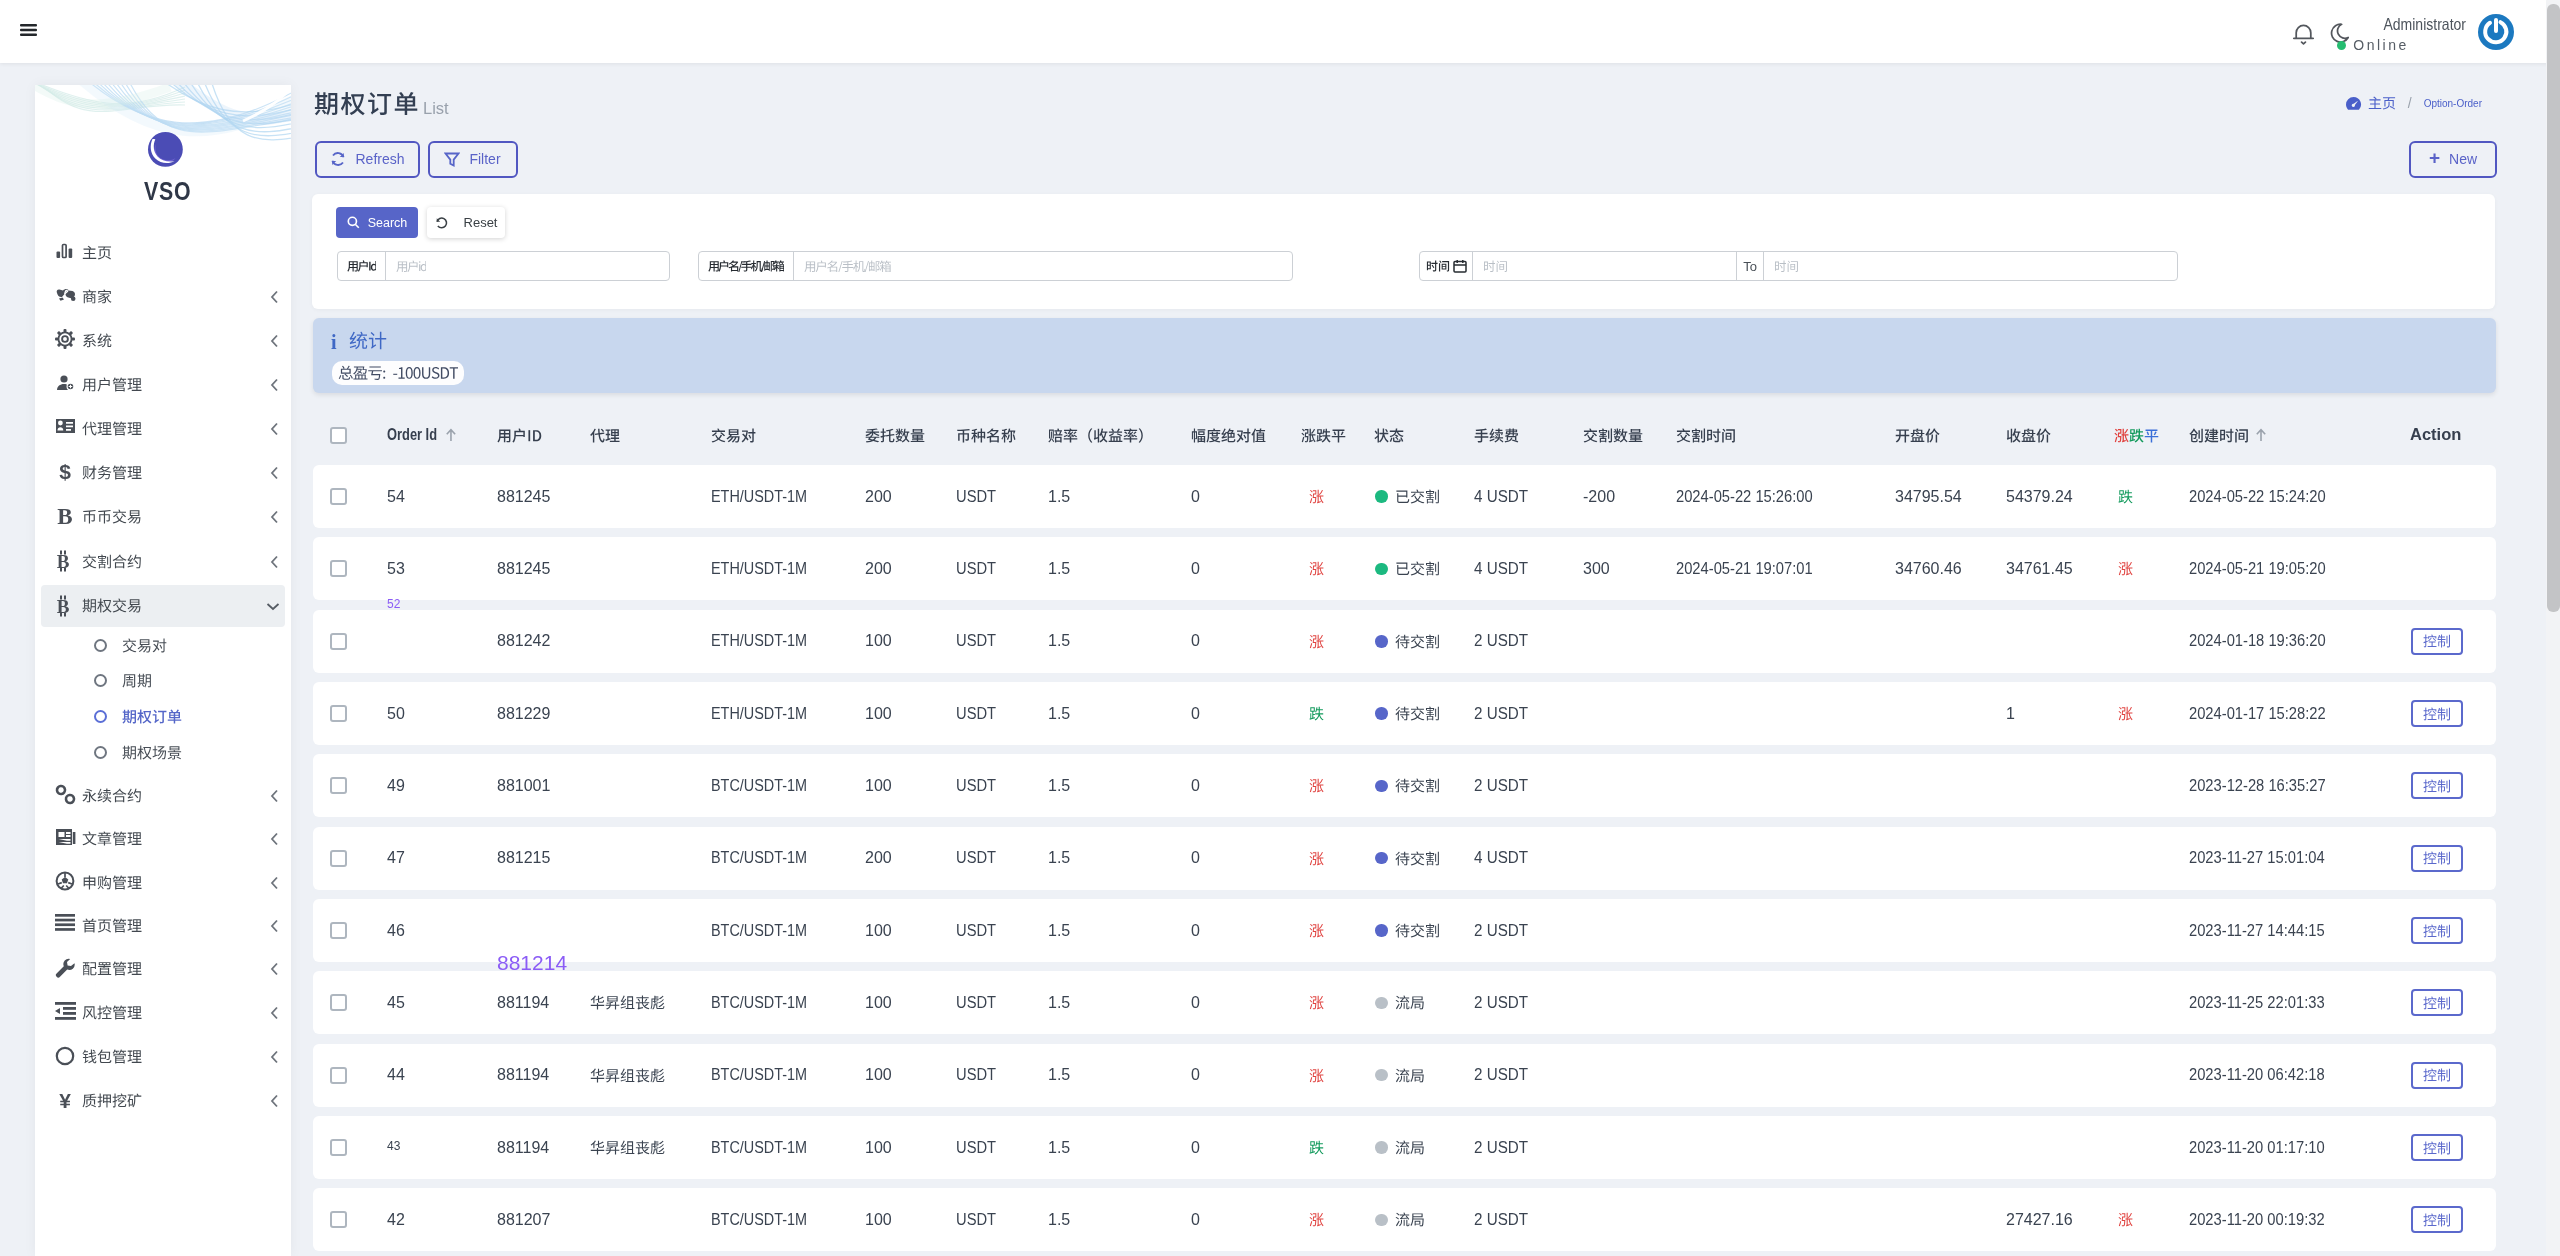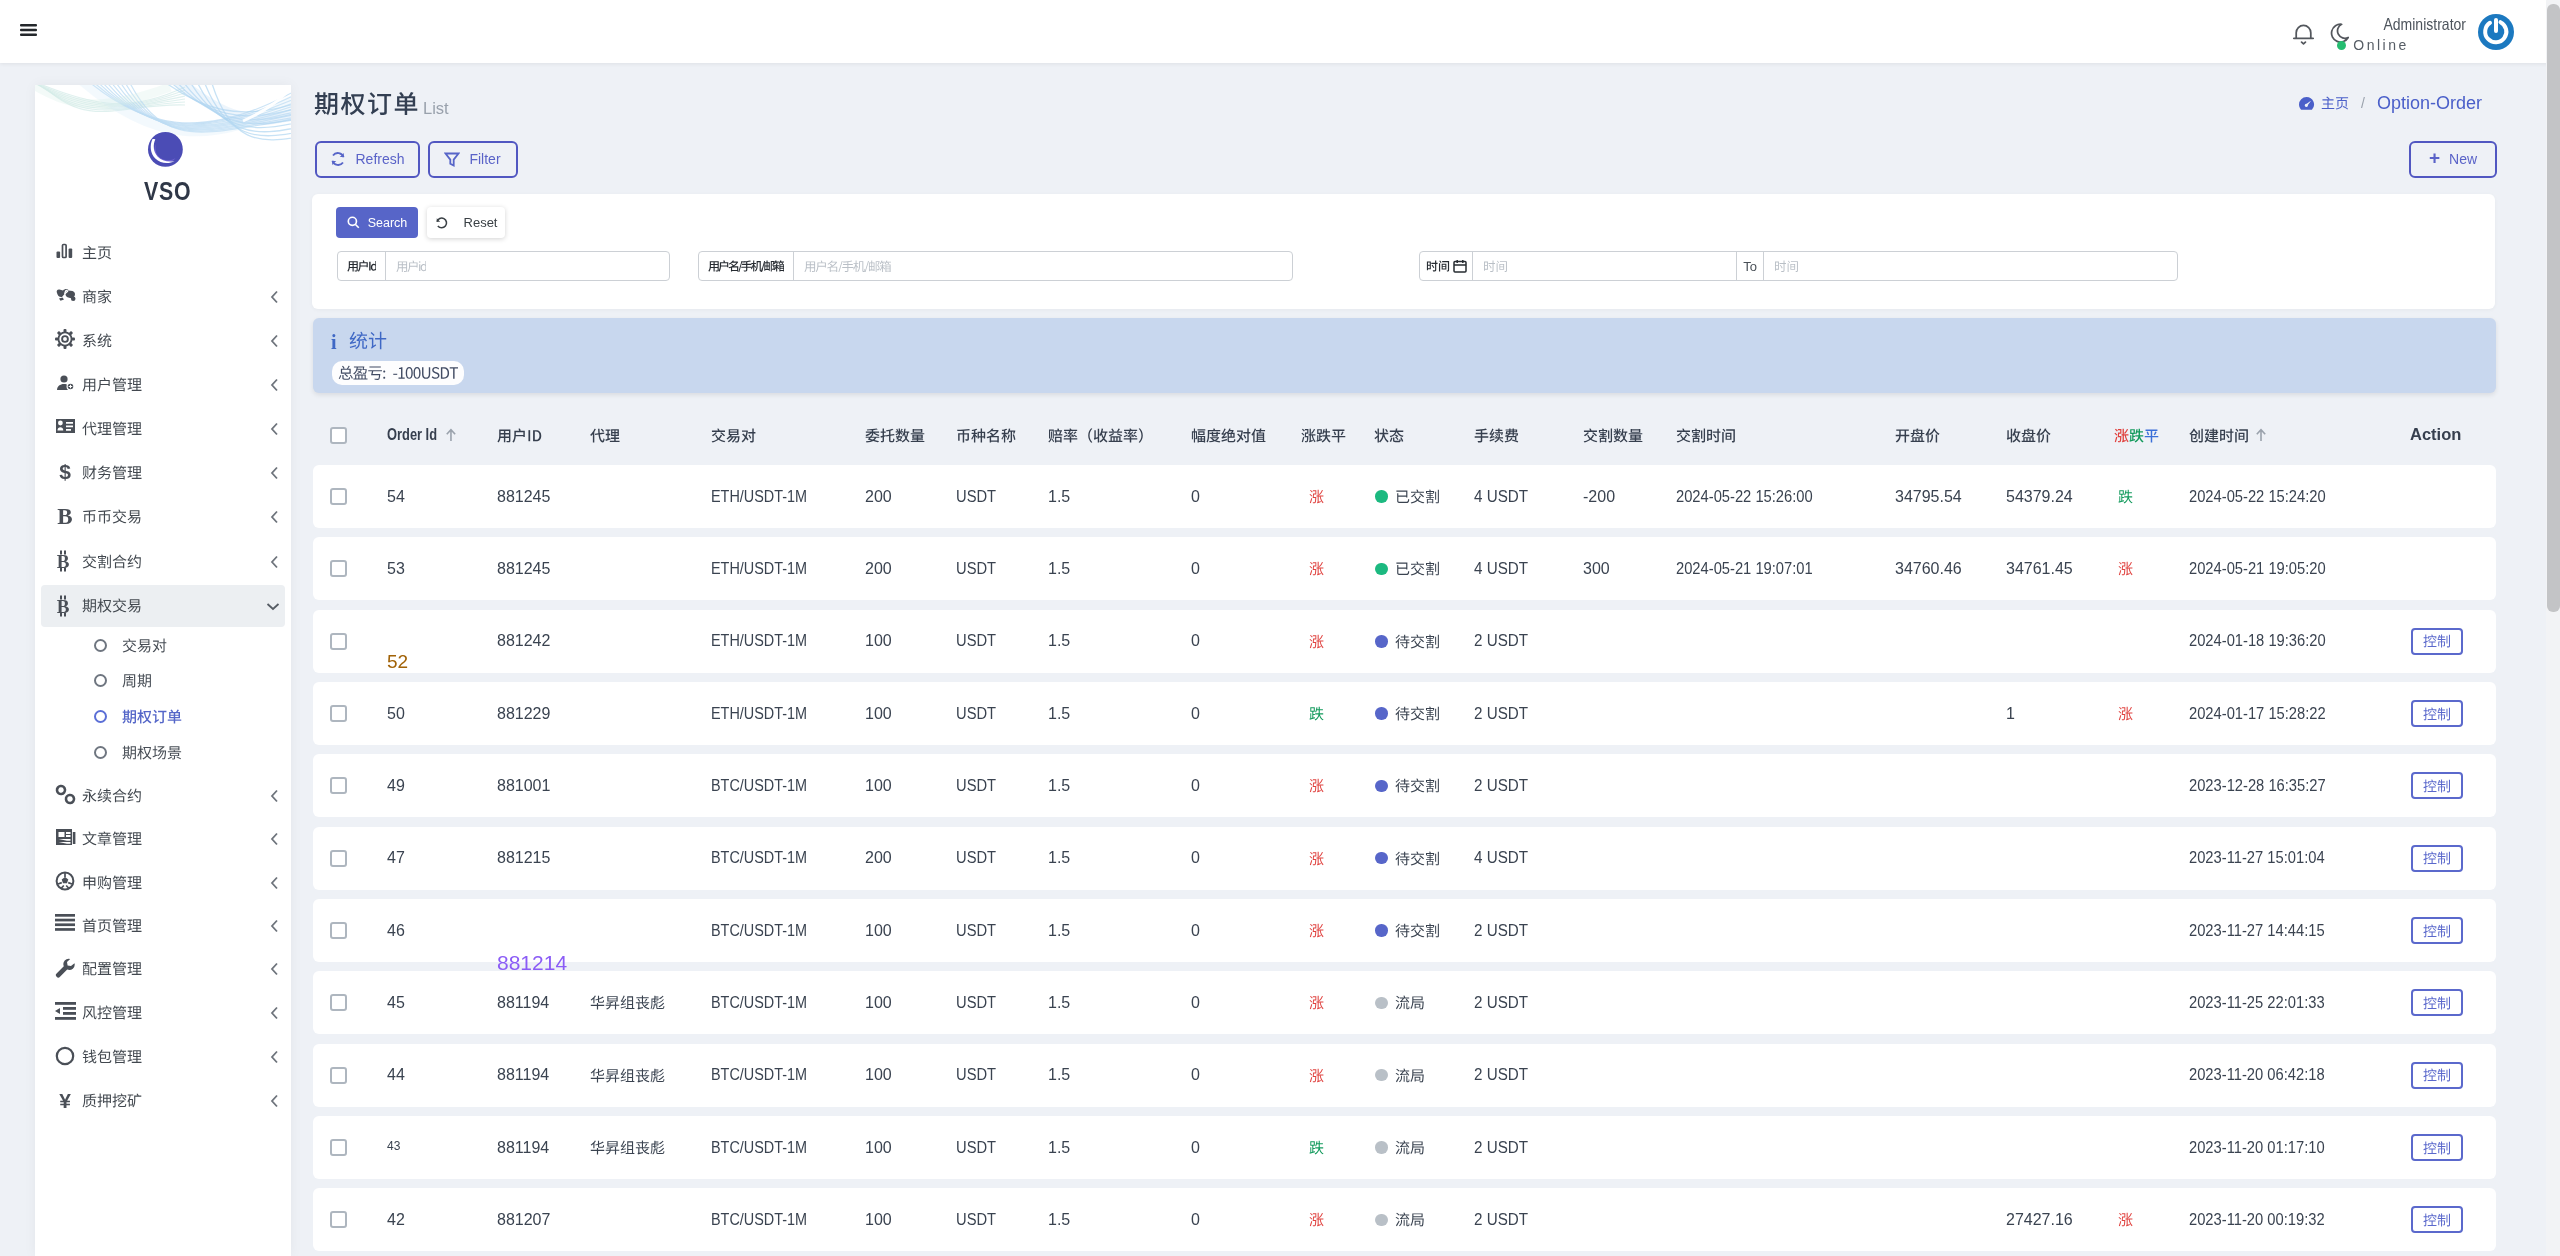--- a/index.html
+++ b/index.html
@@ -645,21 +645,21 @@
     </span>
     <svg style="width:28.0px;height:14px;" viewBox="0 0 2000 1000" fill="#4a5fc9">
       <g transform="translate(0,880) scale(1,-1)">
         <path d="M374 795C435 750 505 686 545 640H103V567H459V347H149V274H459V27H56V-46H948V27H540V274H856V347H540V567H897V640H572L620 675C580 722 499 790 435 836Z"></path>
       </g>
       <g transform="translate(1000,880) scale(1,-1)">
         <path d="M464 462V281C464 174 421 55 50 -19C66 -35 87 -64 96 -80C485 4 541 143 541 280V462ZM545 110C661 56 812 -27 885 -83L932 -23C854 32 703 111 589 161ZM171 595V128H248V525H760V130H839V595H478C497 630 517 673 535 715H935V785H74V715H449C437 676 419 631 403 595Z"></path>
       </g>
     </svg>
 <span style="color:#9aa2ac;font-size:14px;padding:0 12px">/</span>
-<span style="font-size:18px;color:#4a5fc9">Option-Order</span>
+<span style="font-size:10px;color:#4a5fc9">Option-Order</span>
   </div>
 <div class="abs" style="left:315px;top:140.5px;width:105px;height:37.5px;border:2px solid #5157c1;border-radius:6px;display:flex;align-items:center;justify-content:center;color:#5a63c8;font-size:14px;z-index:2">
     <svg width="16" height="16" viewBox="0 0 16 16" fill="none" stroke="#5765c8" stroke-width="1.8">
       <path d="M13.6 6.3A6 6 0 0 0 3 4.5M2.4 9.7A6 6 0 0 0 13 11.5"></path>
       <path d="M13.8 2v4h-4M2.2 14v-4h4" fill="#5765c8" stroke="none"></path>
     </svg>
     <span style="margin-left:9px">Refresh</span>
   </div>
 <div class="abs" style="left:427.5px;top:140.5px;width:90px;height:37.5px;border:2px solid #5157c1;border-radius:6px;display:flex;align-items:center;justify-content:center;color:#5a63c8;font-size:14px;z-index:2">
     <svg width="16" height="15" viewBox="0 0 16 15" fill="none" stroke="#5765c8" stroke-width="1.8">
@@ -1212,21 +1212,21 @@
 <div class="abs" style="left:2118px;top:561.3px;z-index:2">
     <svg style="width:15.0px;height:15px;" viewBox="0 0 1000 1000" fill="#e0413e">
       <g transform="translate(0,880) scale(1,-1)">
         <path d="M67 778C115 740 172 685 198 648L249 694C222 729 164 782 116 818ZM33 507C81 470 138 417 166 382L216 429C187 464 128 514 81 549ZM55 -33 121 -66C152 26 187 148 212 252L153 286C125 174 85 46 55 -33ZM865 814C819 703 743 596 661 527C676 515 702 489 712 477C796 554 879 672 931 795ZM270 578C266 482 257 356 247 278H416C407 93 396 22 379 4C371 -5 363 -8 346 -7C331 -7 291 -7 247 -3C258 -22 264 -50 266 -71C310 -74 354 -74 377 -71C404 -69 420 -62 436 -43C462 -14 474 75 486 312C487 322 487 343 487 343H318C322 394 327 453 330 509H488V803H257V735H425V578ZM564 -81C579 -68 606 -55 788 18C785 32 781 61 781 81L645 32V385H712C749 194 816 28 921 -65C931 -47 954 -23 969 -10C874 66 810 217 775 385H961V454H645V828H576V454H494V385H576V49C576 9 550 -9 533 -18C544 -33 559 -63 564 -81Z"></path>
       </g>
     </svg>
   </div>
 <div class="abs" style="left:2189px;top:560.1px;font-size:16px;color:#3a4350;transform:scaleX(0.92);transform-origin:0 50%;z-index:2">2024-05-21 19:05:20</div>
 <div class="abs" style="left:313px;top:610px;width:2183px;height:63px;background:#fff;border-radius:6px;z-index:1"></div>
 <div class="abs" style="left:330px;top:632.66px;width:17px;height:17px;border:2px solid #aeb6bf;border-radius:3px;background:#fff;z-index:2"></div>
-<div class="abs" style="left:387px;top:651px;font-size:19px;color:#a16207;transform:scaleX(1);transform-origin:0 50%;z-index:2">52</div>
+<div class="abs" style="left:387px;top:597px;font-size:12px;color:#8b5cf6;transform:scaleX(1);transform-origin:0 50%;z-index:2">52</div>
 <div class="abs" style="left:497px;top:632.4px;font-size:16px;color:#3a4350;transform:scaleX(1);transform-origin:0 50%;z-index:2">881242</div>
 <div class="abs" style="left:711px;top:632.4px;font-size:16px;color:#3a4350;transform:scaleX(0.9);transform-origin:0 50%;z-index:2">ETH/USDT-1M</div>
 <div class="abs" style="left:865px;top:632.4px;font-size:16px;color:#3a4350;transform:scaleX(1);transform-origin:0 50%;z-index:2">100</div>
 <div class="abs" style="left:956px;top:632.4px;font-size:16px;color:#3a4350;transform:scaleX(0.92);transform-origin:0 50%;z-index:2">USDT</div>
 <div class="abs" style="left:1048px;top:632.4px;font-size:16px;color:#3a4350;transform:scaleX(1);transform-origin:0 50%;z-index:2">1.5</div>
 <div class="abs" style="left:1191px;top:632.4px;font-size:16px;color:#3a4350;transform:scaleX(1);transform-origin:0 50%;z-index:2">0</div>
 <div class="abs" style="left:1309px;top:633.7px;z-index:2">
     <svg style="width:15.0px;height:15px;" viewBox="0 0 1000 1000" fill="#e0413e">
       <g transform="translate(0,880) scale(1,-1)">
         <path d="M67 778C115 740 172 685 198 648L249 694C222 729 164 782 116 818ZM33 507C81 470 138 417 166 382L216 429C187 464 128 514 81 549ZM55 -33 121 -66C152 26 187 148 212 252L153 286C125 174 85 46 55 -33ZM865 814C819 703 743 596 661 527C676 515 702 489 712 477C796 554 879 672 931 795ZM270 578C266 482 257 356 247 278H416C407 93 396 22 379 4C371 -5 363 -8 346 -7C331 -7 291 -7 247 -3C258 -22 264 -50 266 -71C310 -74 354 -74 377 -71C404 -69 420 -62 436 -43C462 -14 474 75 486 312C487 322 487 343 487 343H318C322 394 327 453 330 509H488V803H257V735H425V578ZM564 -81C579 -68 606 -55 788 18C785 32 781 61 781 81L645 32V385H712C749 194 816 28 921 -65C931 -47 954 -23 969 -10C874 66 810 217 775 385H961V454H645V828H576V454H494V385H576V49C576 9 550 -9 533 -18C544 -33 559 -63 564 -81Z"></path>

